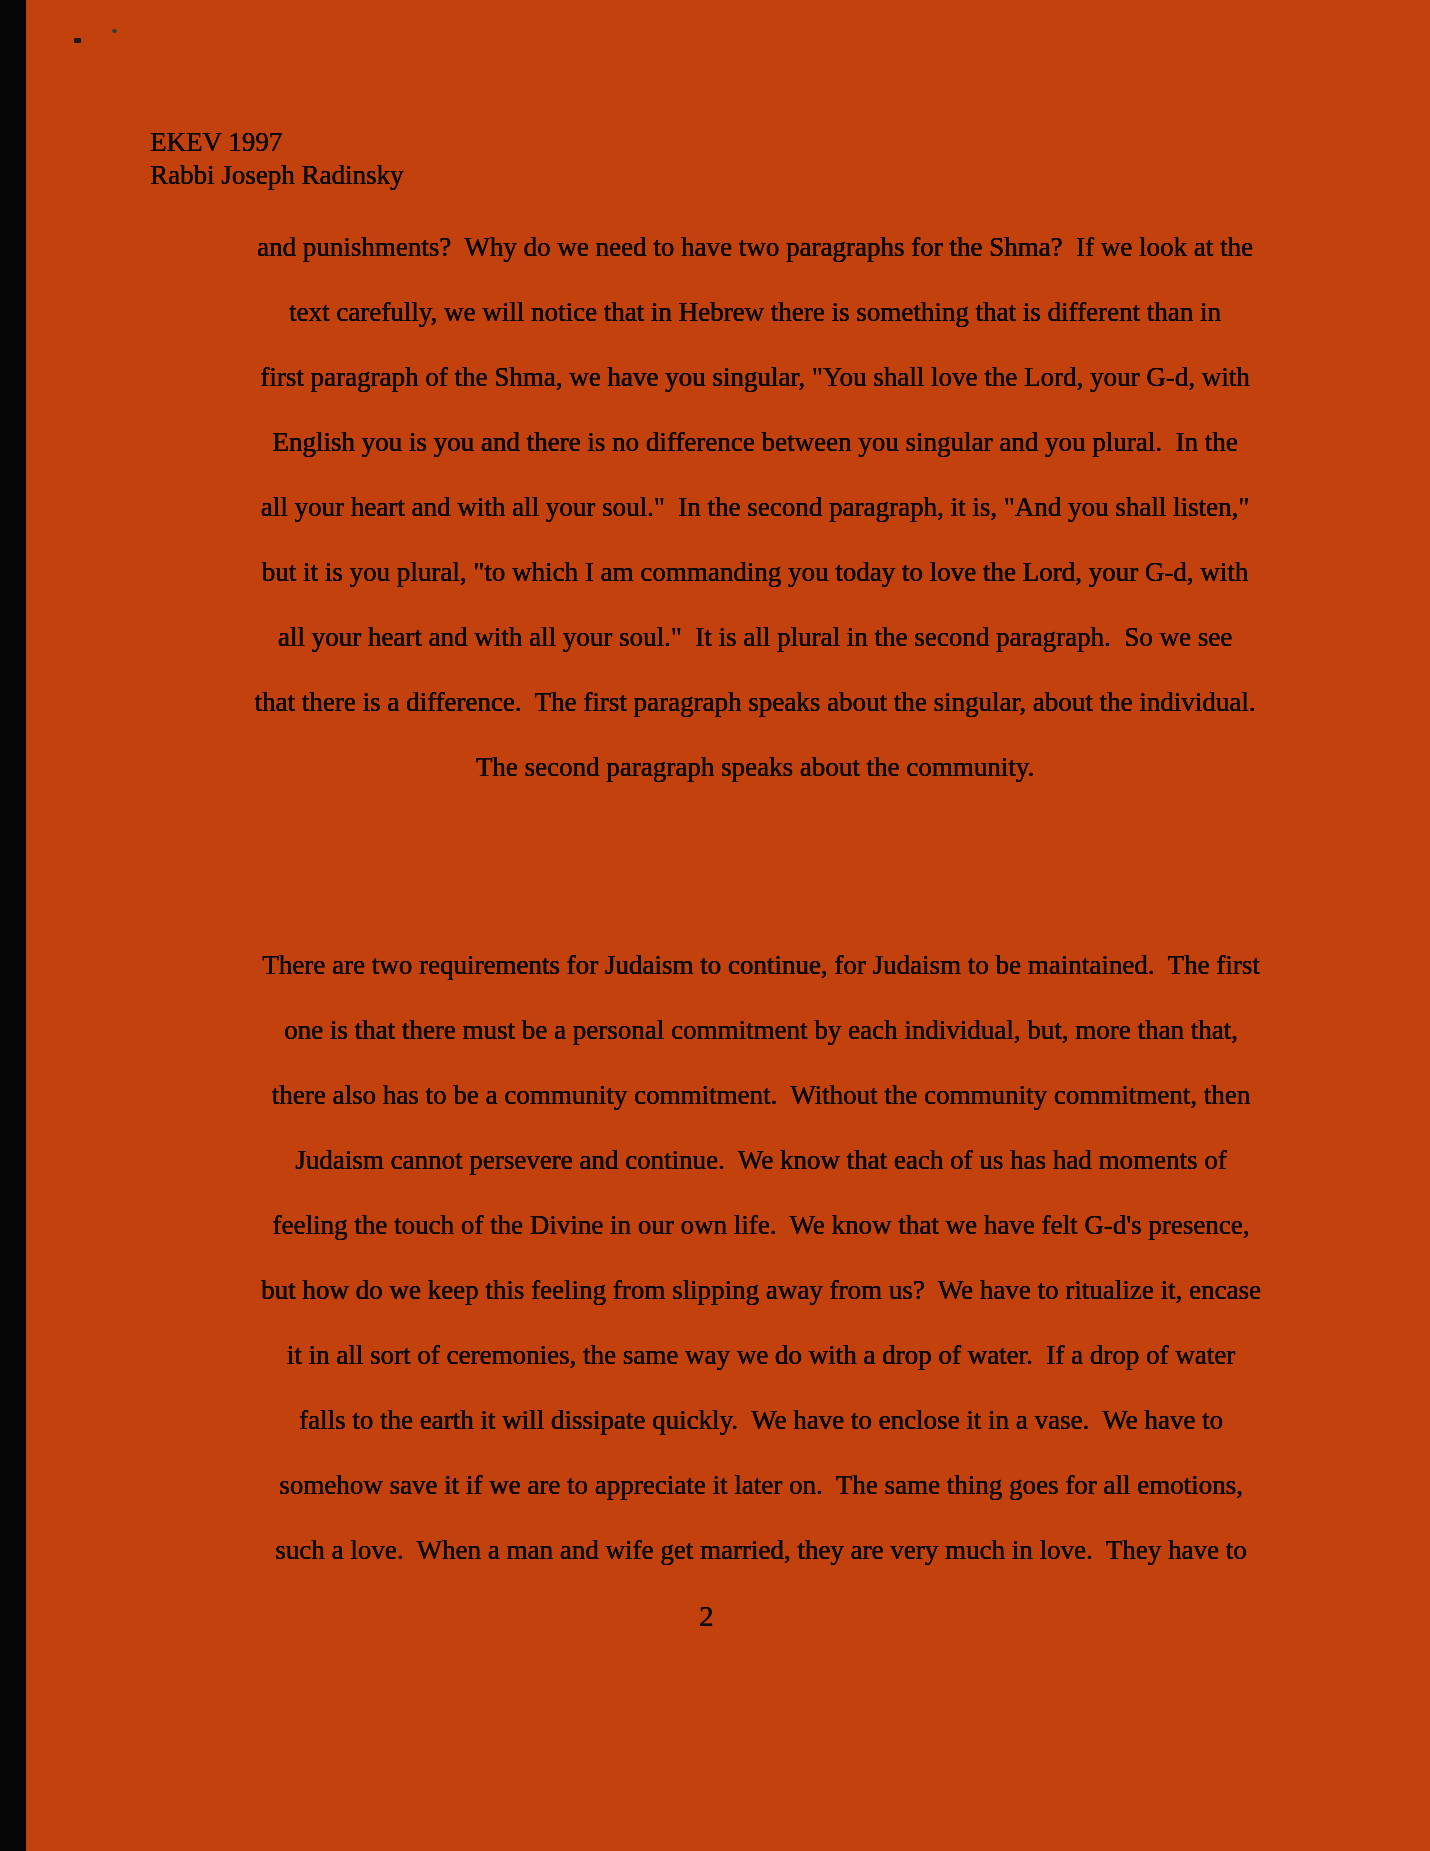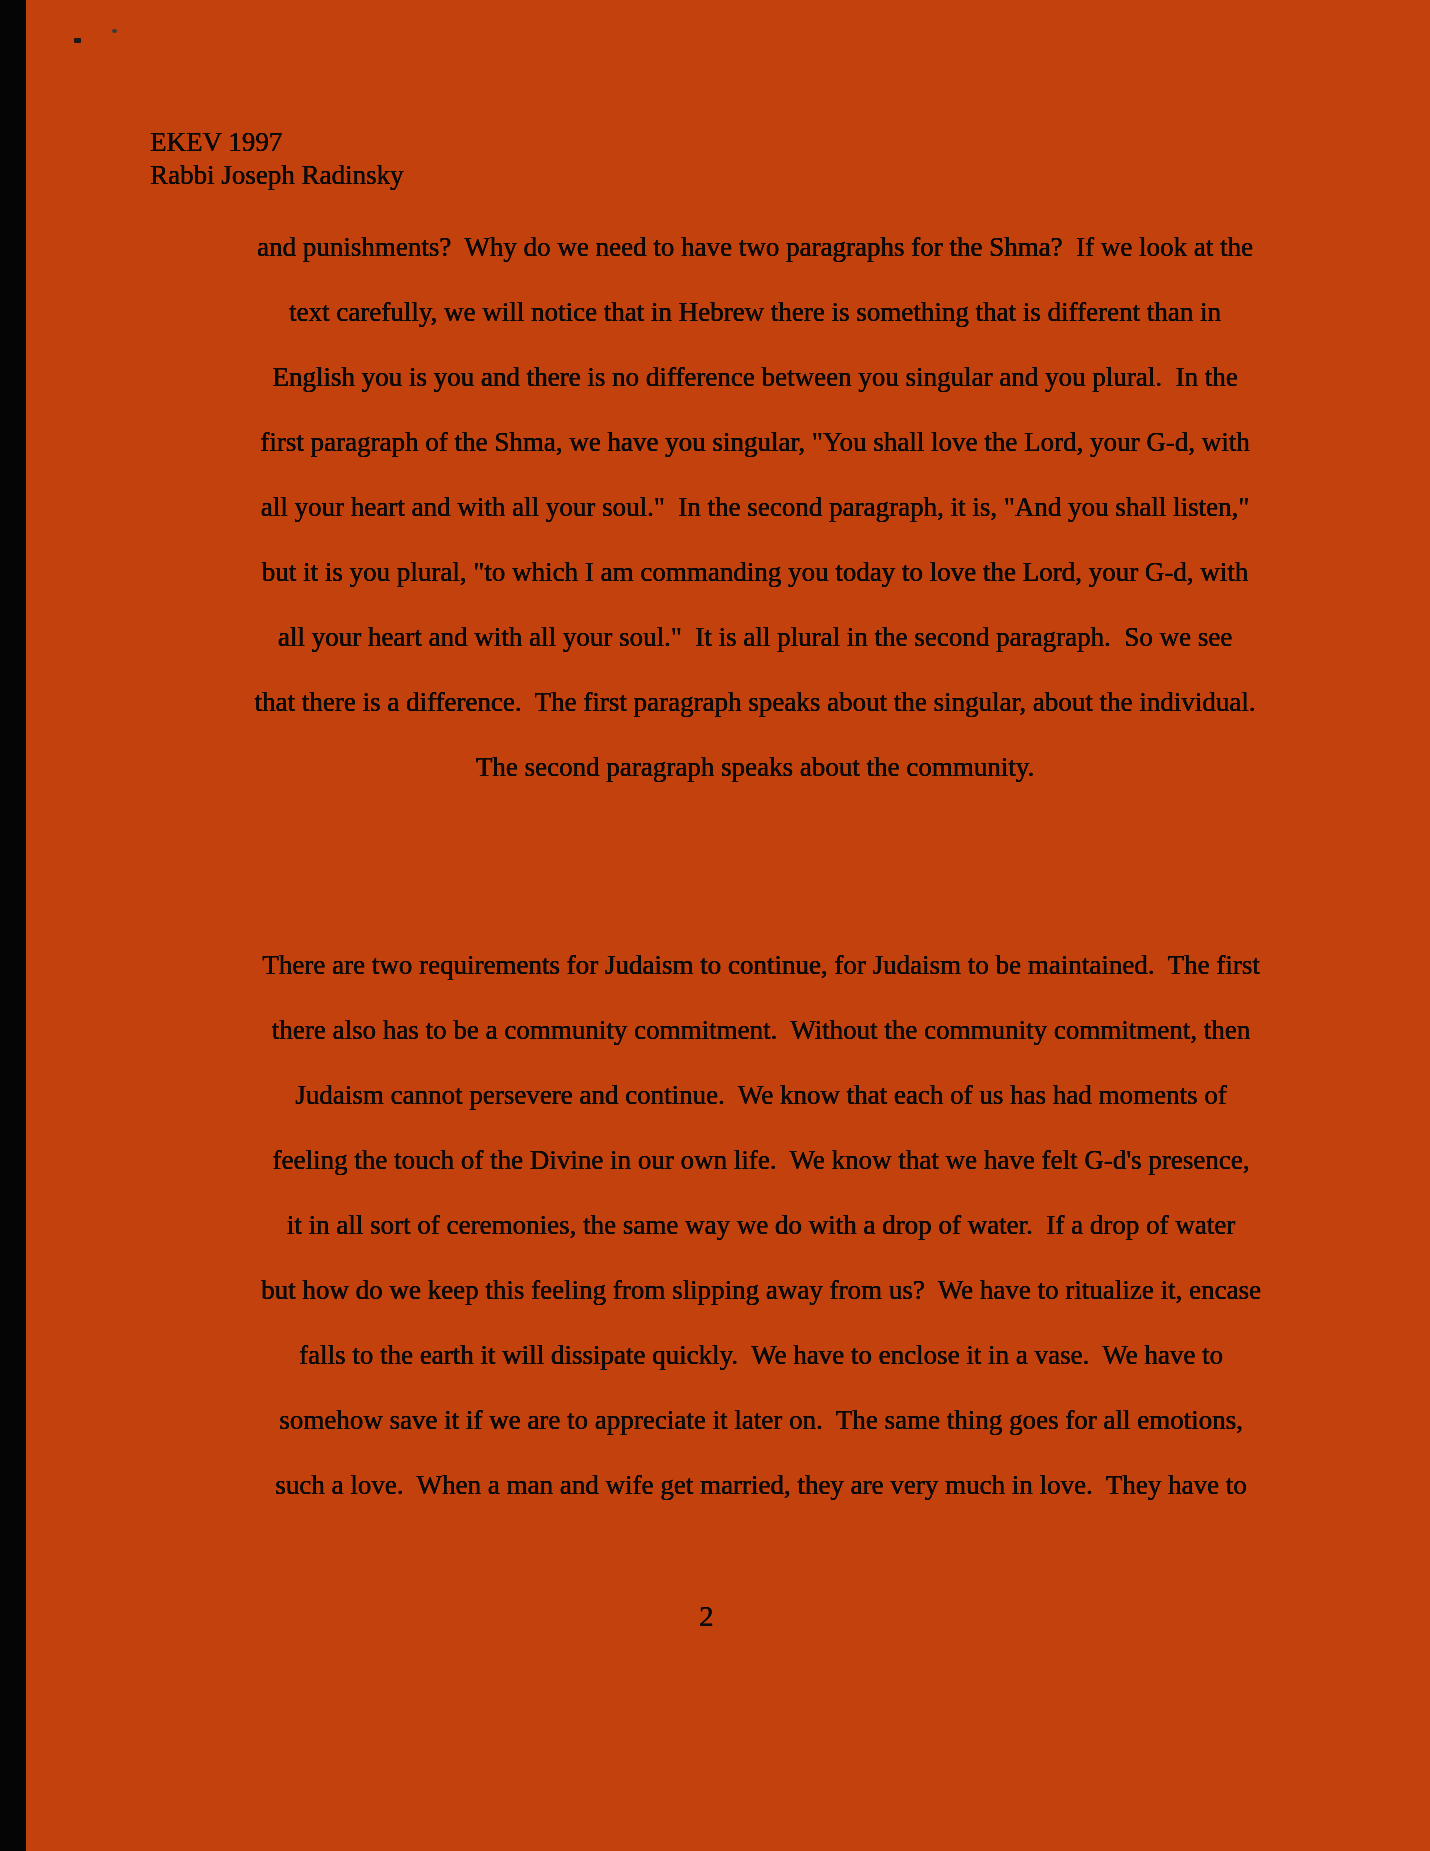--- a/index.html
+++ b/index.html
@@ -63,36 +63,37 @@
   <div class="speck2"></div>
 
   <div id="header">
     <div class="txt">EKEV 1997</div>
     <div class="txt">Rabbi Joseph Radinsky</div>
   </div>
 
   <div id="para1" class="para">
     <span class="txt">and punishments?  Why do we need to have two paragraphs for the Shma?  If we look at the</span>
     <span class="txt">text carefully, we will notice that in Hebrew there is something that is different than in</span>
+    <span class="txt">first paragraph of the Shma, we have you singular, "You shall love the Lord, your G-d, with</span>
     <span class="txt">English you is you and there is no difference between you singular and you plural.  In the</span>
-    <span class="txt">first paragraph of the Shma, we have you singular, "You shall love the Lord, your G-d, with</span>
     <span class="txt">all your heart and with all your soul."  In the second paragraph, it is, "And you shall listen,"</span>
     <span class="txt">but it is you plural, "to which I am commanding you today to love the Lord, your G-d, with</span>
     <span class="txt">all your heart and with all your soul."  It is all plural in the second paragraph.  So we see</span>
     <span class="txt">that there is a difference.  The first paragraph speaks about the singular, about the individual.</span>
     <span class="txt">The second paragraph speaks about the community.</span>
   </div>
 
   <div id="para2" class="para">
     <span class="txt">There are two requirements for Judaism to continue, for Judaism to be maintained.  The first</span>
+    <span class="txt">one is that there must be a personal commitment by each individual, but, more than that,</span>
     <span class="txt">there also has to be a community commitment.  Without the community commitment, then</span>
     <span class="txt">Judaism cannot persevere and continue.  We know that each of us has had moments of</span>
     <span class="txt">feeling the touch of the Divine in our own life.  We know that we have felt G-d's presence,</span>
+    <span class="txt">but how do we keep this feeling from slipping away from us?  We have to ritualize it, encase</span>
     <span class="txt">it in all sort of ceremonies, the same way we do with a drop of water.  If a drop of water</span>
-    <span class="txt">but how do we keep this feeling from slipping away from us?  We have to ritualize it, encase</span>
     <span class="txt">falls to the earth it will dissipate quickly.  We have to enclose it in a vase.  We have to</span>
     <span class="txt">somehow save it if we are to appreciate it later on.  The same thing goes for all emotions,</span>
     <span class="txt">such a love.  When a man and wife get married, they are very much in love.  They have to</span>
   </div>
 
   <div id="page-number" class="txt">2</div>
 
 </div>
 
 </body></html>

